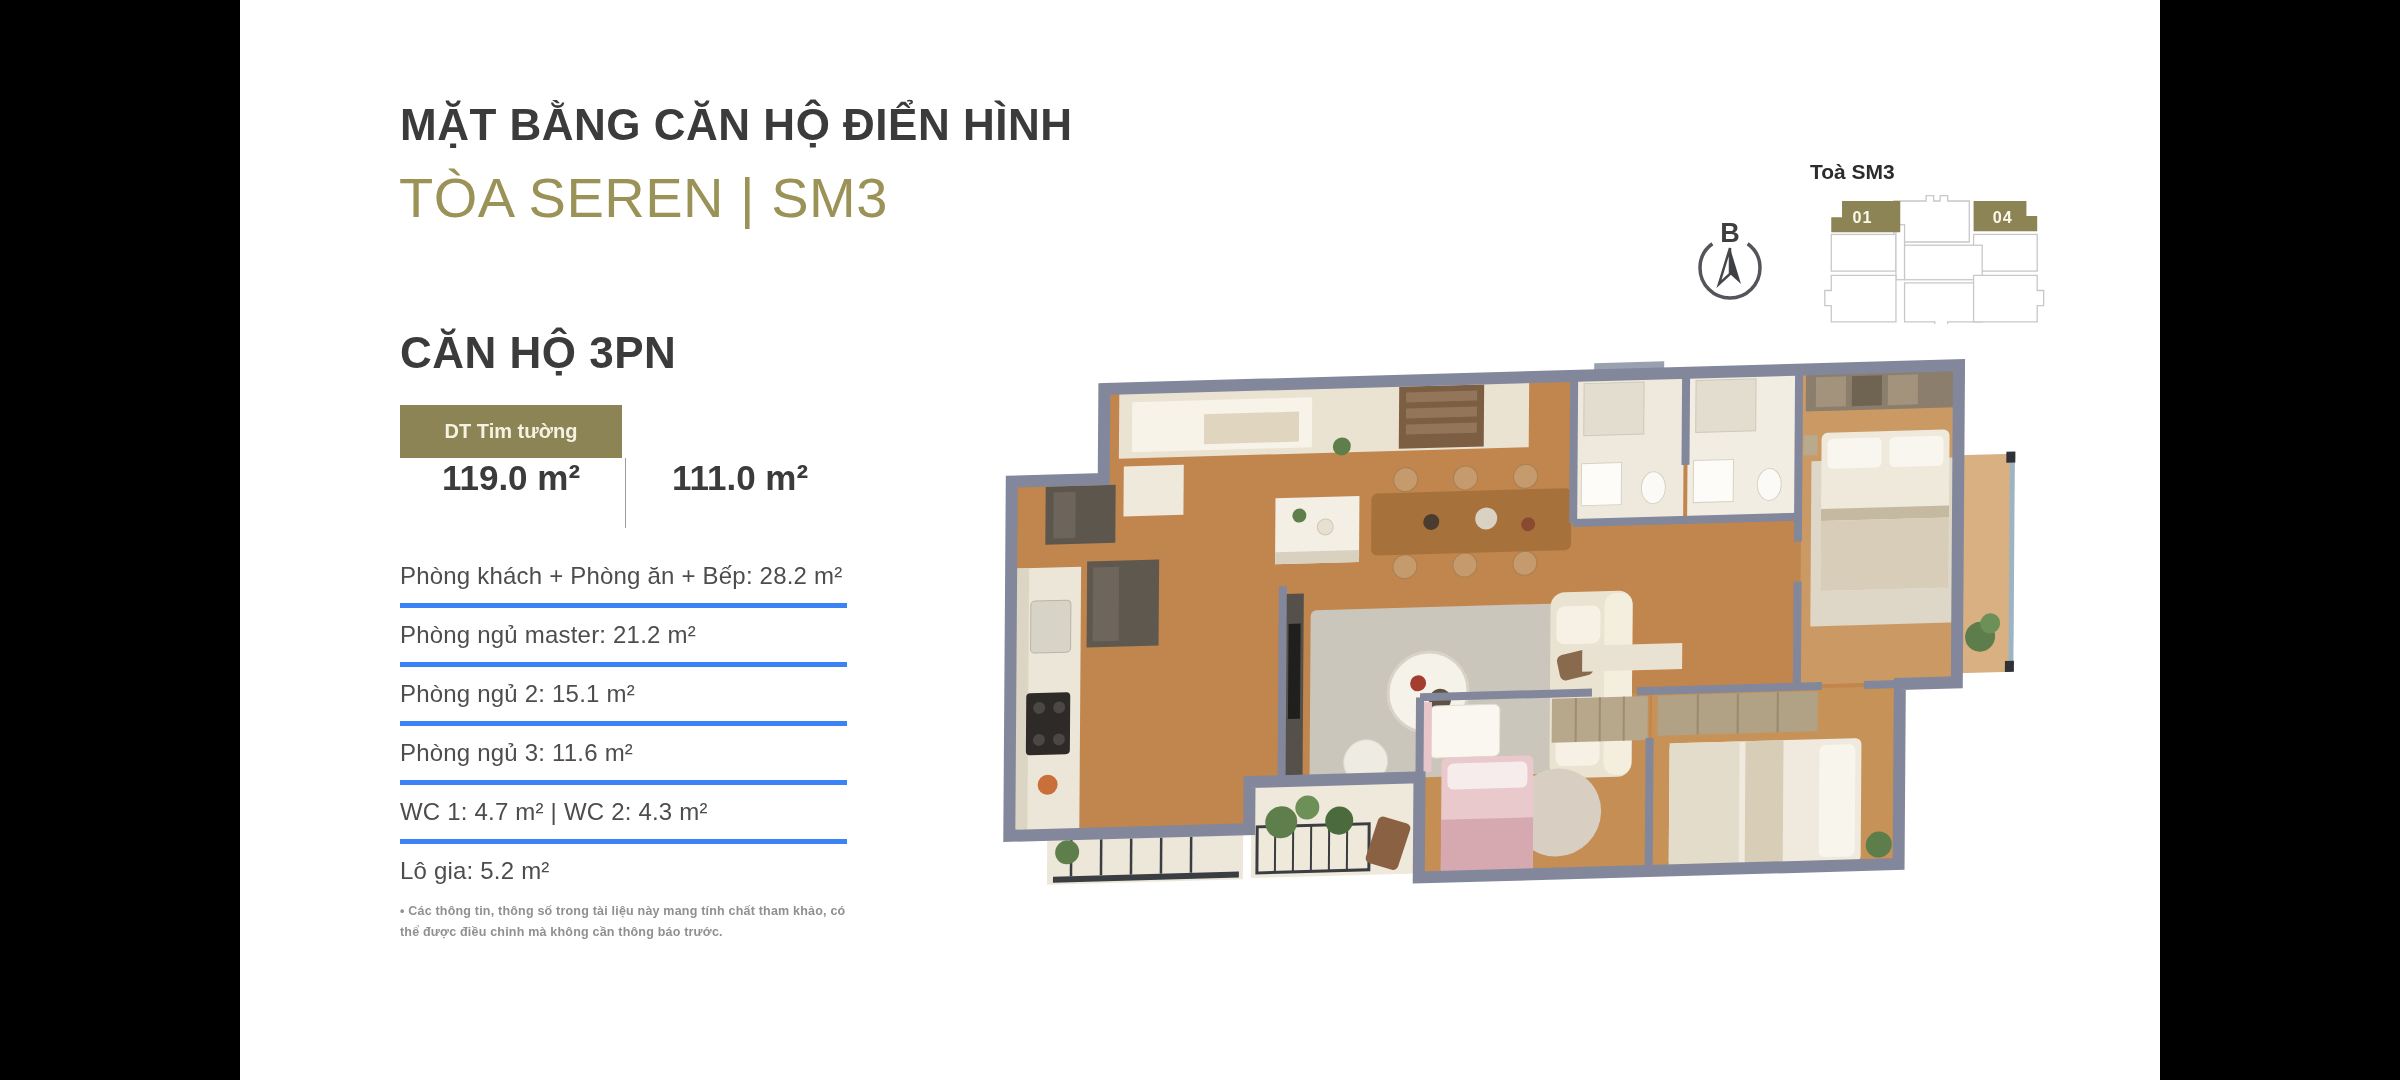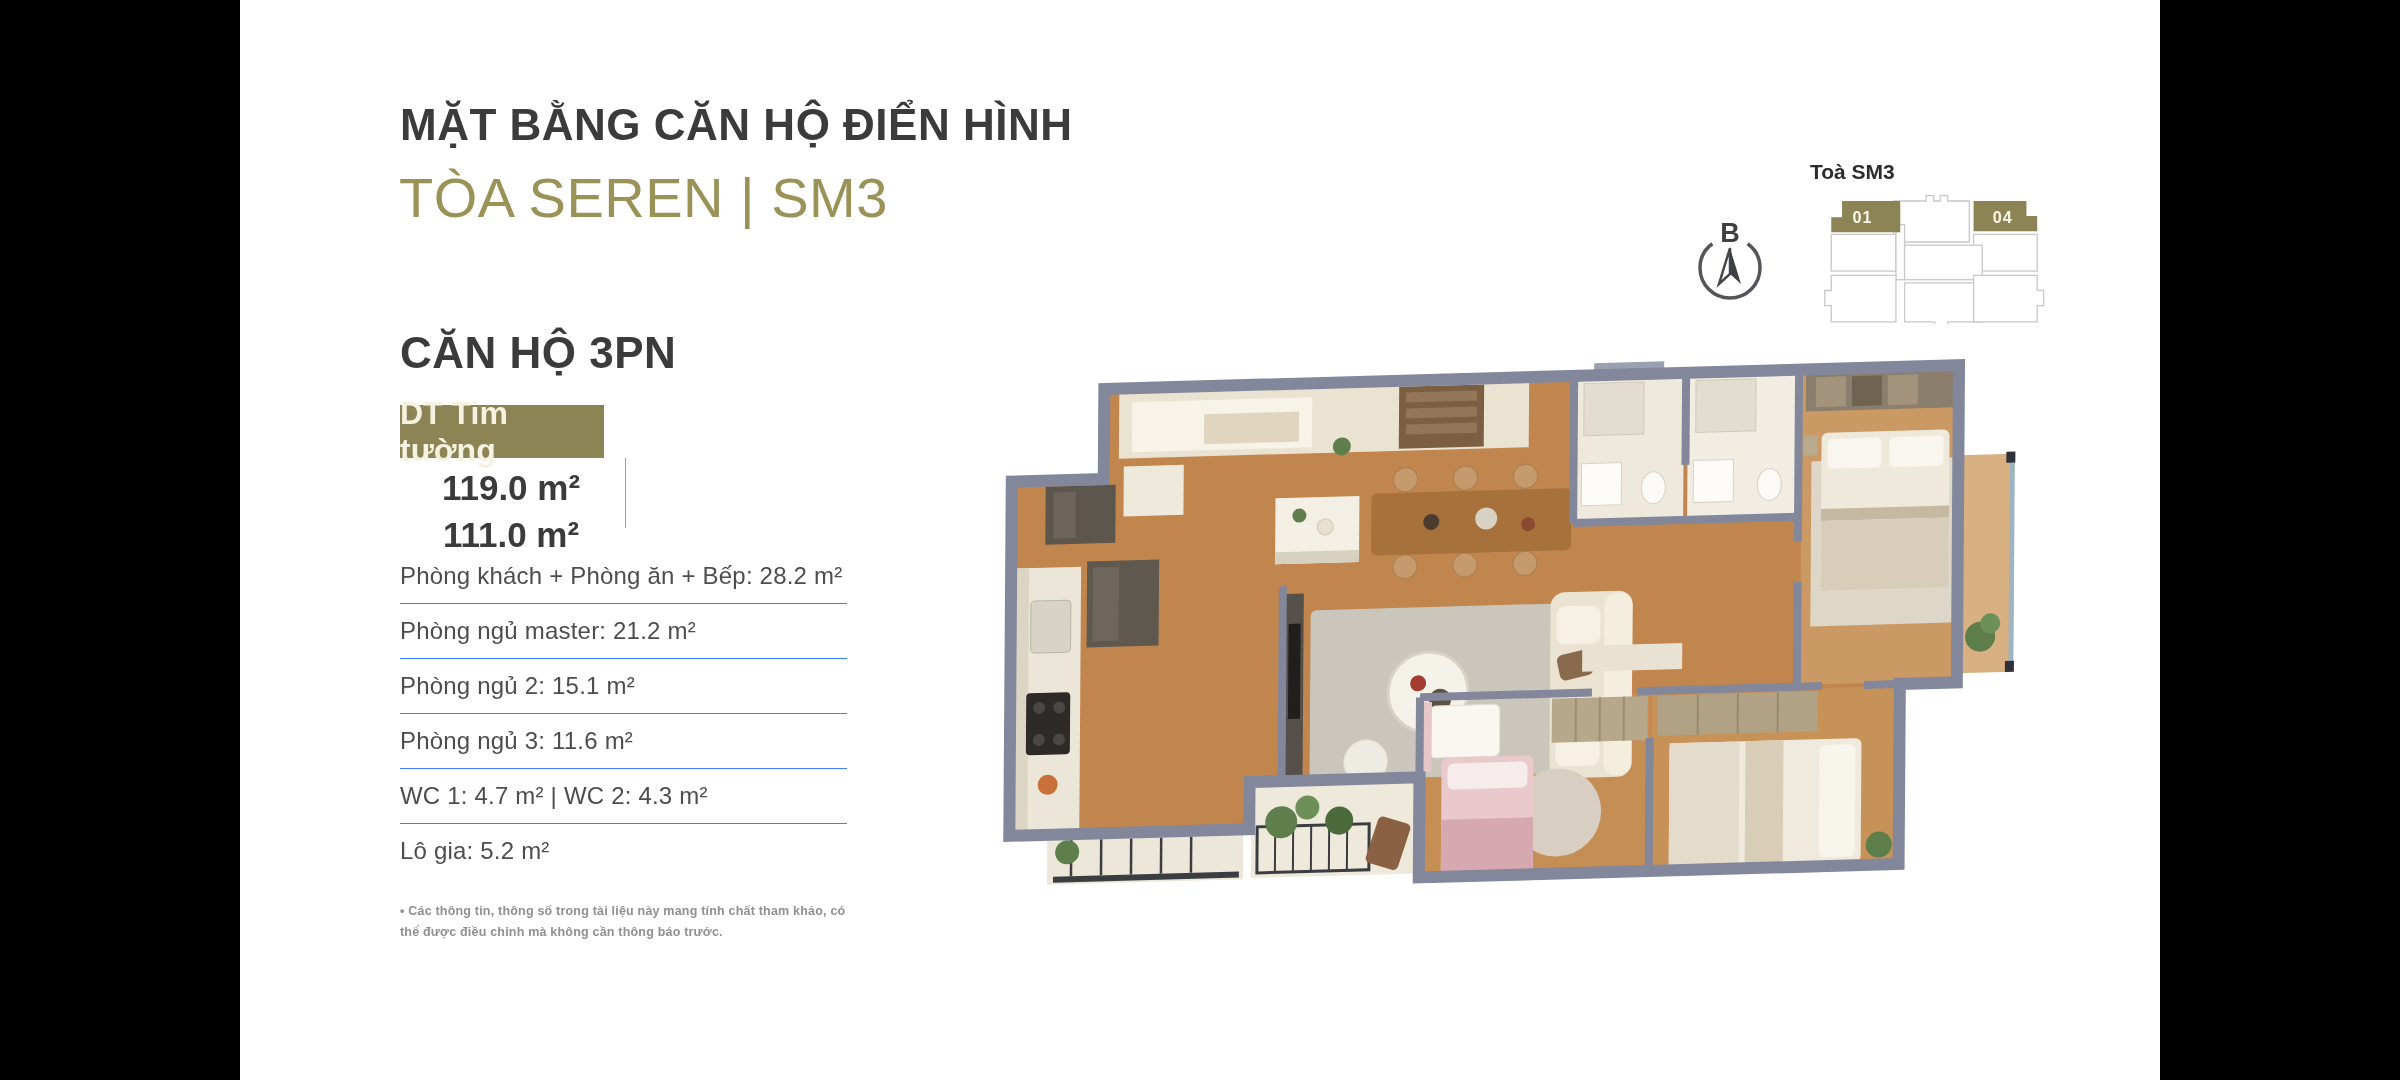--- a/index.html
+++ b/index.html
@@ -5,27 +5,27 @@
   html,body{margin:0;padding:0;width:2400px;height:1080px;background:#000;overflow:hidden;
             font-family:"Liberation Sans","DejaVu Sans",sans-serif;}
   .stage{position:absolute;left:240px;top:0;width:1920px;height:1080px;background:#ffffff;}
   .abs{position:absolute;}
   
   .title{left:160px;top:100px;font-size:44px;font-weight:700;color:#3b3b3b;letter-spacing:.5px;white-space:nowrap;}
   .subtitle{left:159px;top:165px;font-size:56px;font-weight:400;color:#9a9256;letter-spacing:.5px;white-space:nowrap;}
   .apt-name{left:160px;top:328px;font-size:44px;font-weight:700;color:#3b3b3b;letter-spacing:.5px;white-space:nowrap;}
   .area-table{left:160px;top:405px;width:451px;height:122px;}
   .area-head{display:flex;gap:7px;}
-  .area-head .cell{width:204px;height:53px;background:#8c8455;color:#f6f2e2;display:flex;
-                   align-items:center;justify-content:center;font-size:32px;font-weight:600;}
-  .area-vals{display:flex;gap:7px;margin-top:10px;flex-direction:column;}
+  .area-head .cell{width:222px;height:53px;background:#8c8455;color:#f6f2e2;display:flex;
+                   align-items:center;justify-content:center;font-size:20px;font-weight:600;}
+  .area-vals{display:flex;gap:7px;}
   .area-vals .cell{width:222px;text-align:center;font-size:35px;font-weight:700;color:#3b3b3b;}
   .area-divider{position:absolute;left:225px;top:53px;width:1px;height:70px;background:#9e9e9e;}
   .rooms{left:160px;top:549px;width:447px;}
-  .room-row{font-size:24px;color:#4d4d4d;padding:13px 0;border-bottom:1px solid #3b82f6;letter-spacing:.2px;}
+  .room-row{font-size:24px;color:#4d4d4d;padding:13px 0;border-bottom:5px solid #3b82f6;letter-spacing:.2px;}
   .room-row:last-child{border-bottom:none;}
   .notes{left:160px;top:901px;width:462px;color:#909090;font-size:12.5px;line-height:1.68;letter-spacing:.2px;}
   .notes p{margin:0 0 4px 0;font-weight:bold;}
   
   .tower-label{left:1570px;top:160px;width:256px;text-align:left;font-size:21px;font-weight:700;color:#2c2c2c;}
   .tower-svg{left:1574px;top:188px;}
   .compass-svg{left:1448px;top:208px;}
   .plan-svg{left:700px;top:348px;}
 </style>
 </head>

